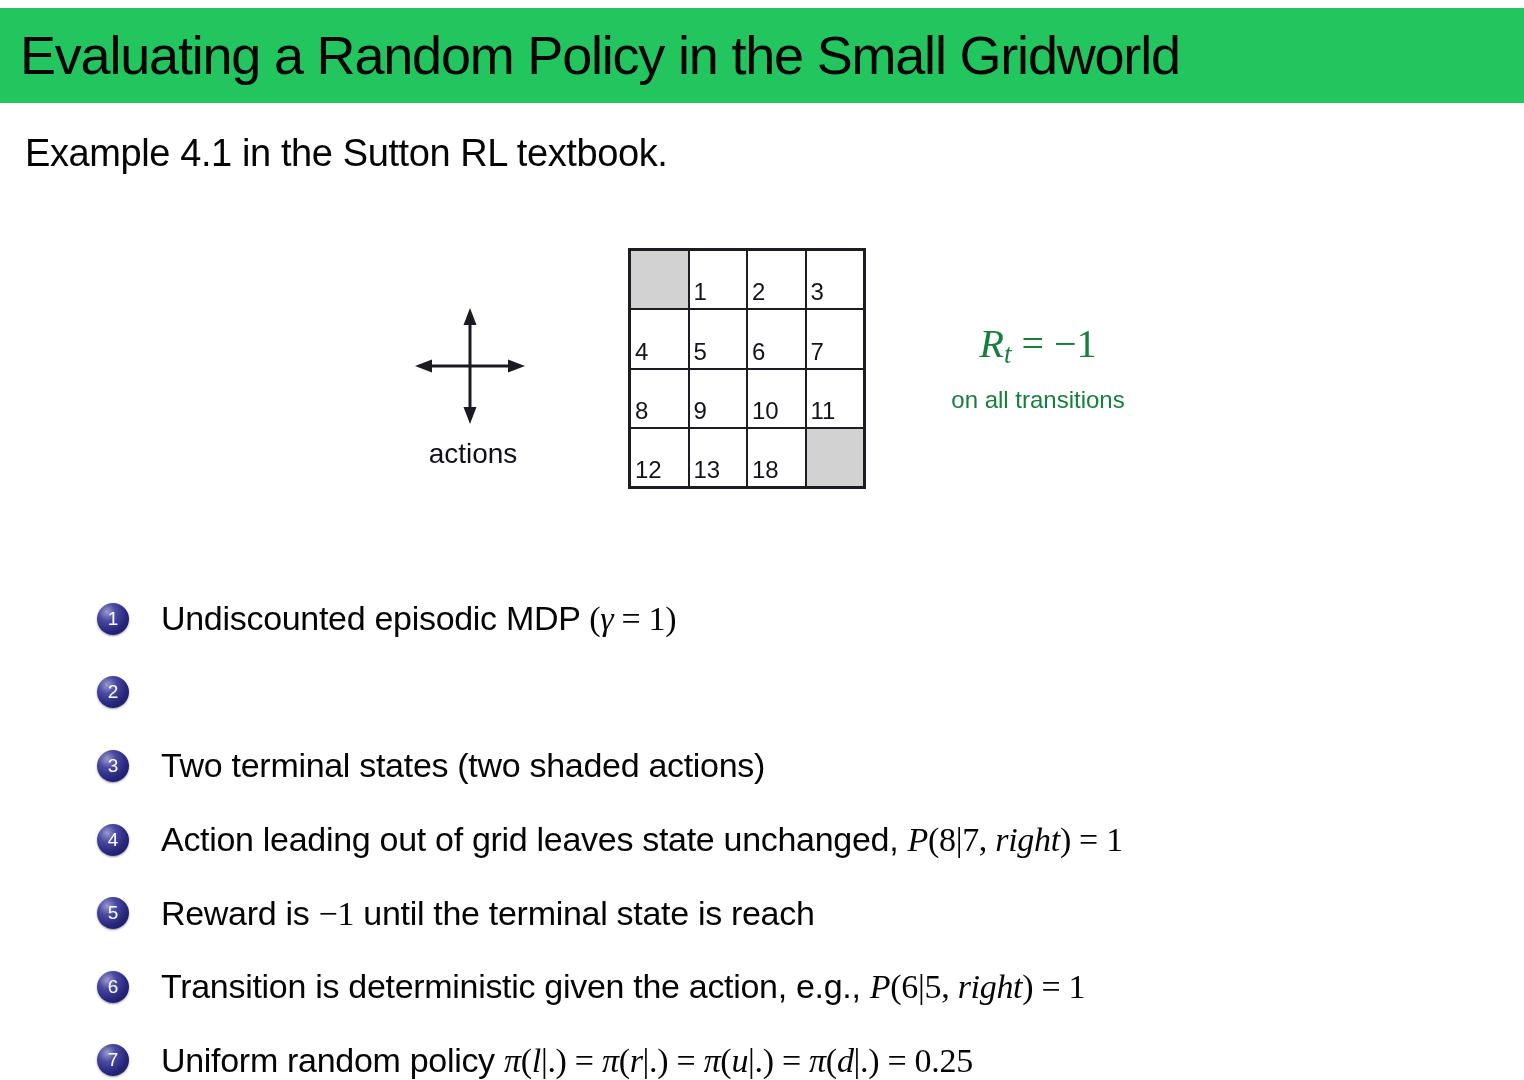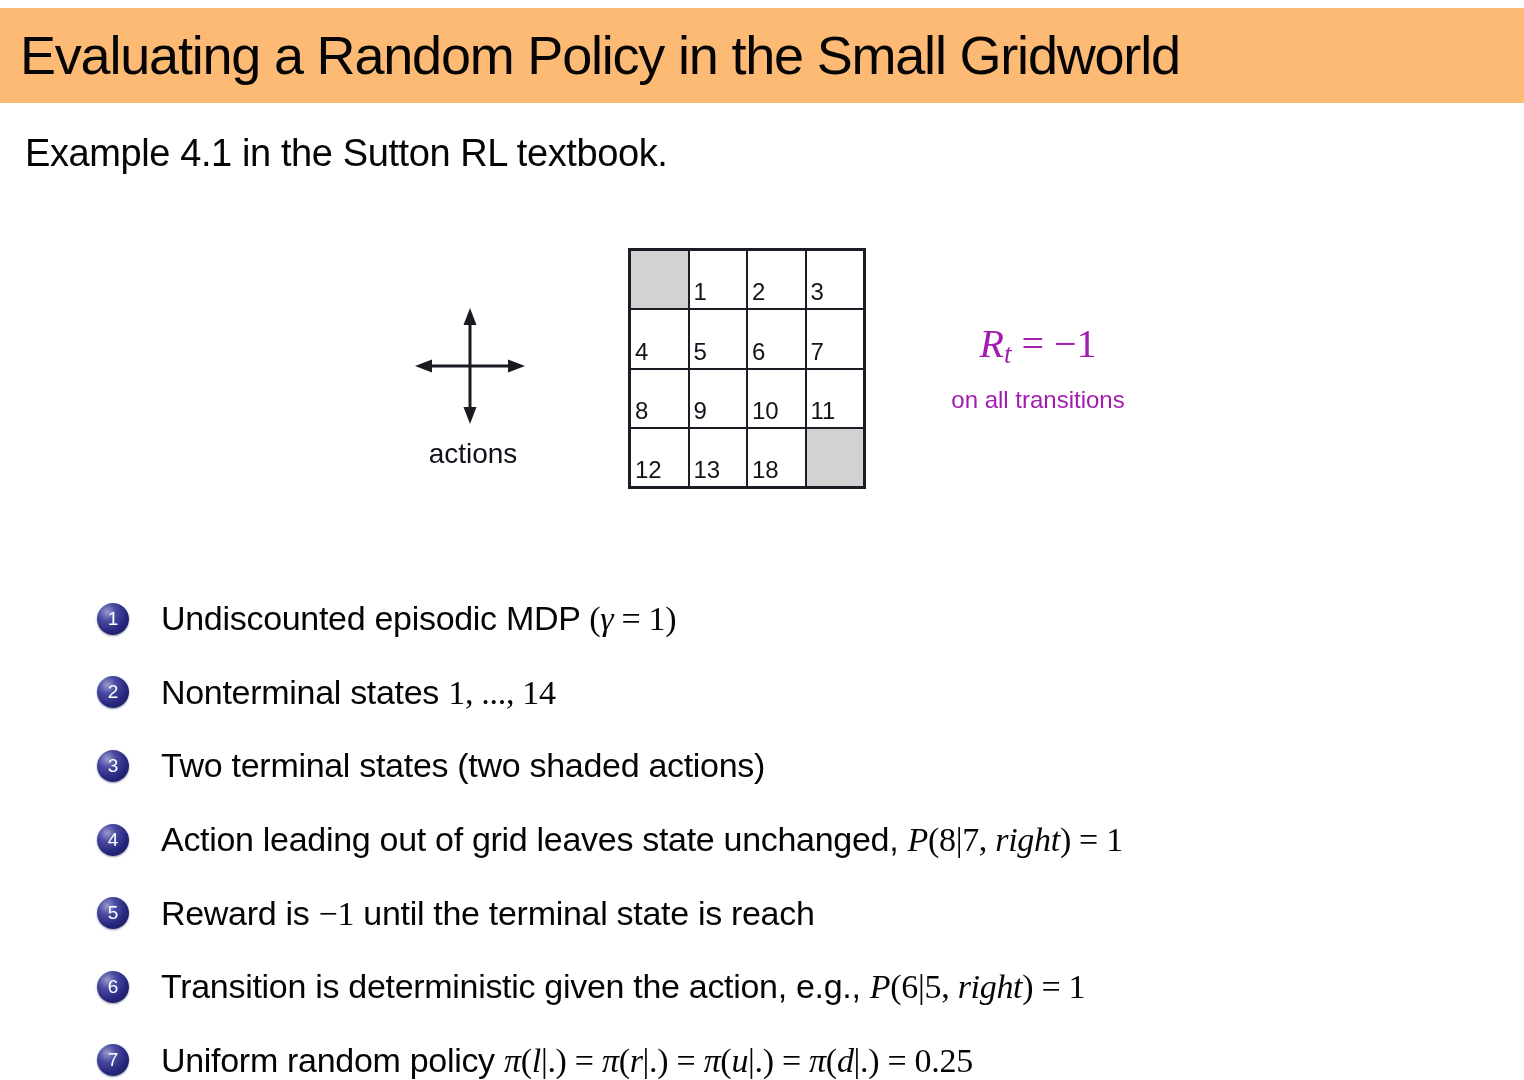--- a/index.html
+++ b/index.html
@@ -17,21 +17,21 @@
     width: 1524px;
     height: 1080px;
     background: #ffffff;
   }
   
   .titlebar {
     position: absolute;
     left: 0; top: 8px;
     width: 1524px;
     height: 95px;
-    background: #fdba74;
+    background: #22c55e;
   }
   .titlebar h1 {
     margin: 0;
     padding-left: 20px;
     font-size: 54px;
     font-weight: 500;
     letter-spacing: -1.2px;
     line-height: 95px;
     color: #050505;
     white-space: nowrap;
@@ -83,21 +83,21 @@
     color: #13131a;
     background: #ffffff;
   }
   .cell.shaded { background: #d2d2d2; }
   
   .reward {
     position: absolute;
     left: 887px; top: 320px;
     width: 302px;
     text-align: center;
-    color: #a21caf;
+    color: #15803d;
   }
   .reward .formula {
     font-family: "Liberation Serif", serif;
     font-size: 40px;
     white-space: nowrap;
   }
   .reward .formula .base { font-style: italic; }
   .reward .formula .sub {
     font-style: italic;
     font-size: 27px;
@@ -201,21 +201,20 @@
     <div class="caption">on all transitions</div>
   </div>
 
   <ol class="props" id="props">
       <li class="prop-item">
         <span class="ball">1</span>
         <span class="prop-text"><span class="seg-plain">Undiscounted episodic MDP </span><span class="seg-mathup">(</span><span class="seg-math">γ</span><span class="seg-mathup"> = 1)</span></span>
       </li>
       <li class="prop-item">
         <span class="ball">2</span>
-        <span class="prop-text"><span class="seg-plain">Nonterminal states </span><span class="seg-mathup">1, ..., 14</span></span>
       </li>
       <li class="prop-item">
         <span class="ball">3</span>
         <span class="prop-text"><span class="seg-plain">Two terminal states (two shaded actions)</span></span>
       </li>
       <li class="prop-item">
         <span class="ball">4</span>
         <span class="prop-text"><span class="seg-plain">Action leading out of grid leaves state unchanged, </span><span class="seg-math">P</span><span class="seg-mathup">(8|7, </span><span class="seg-math">right</span><span class="seg-mathup">) = 1</span></span>
       </li>
       <li class="prop-item">

